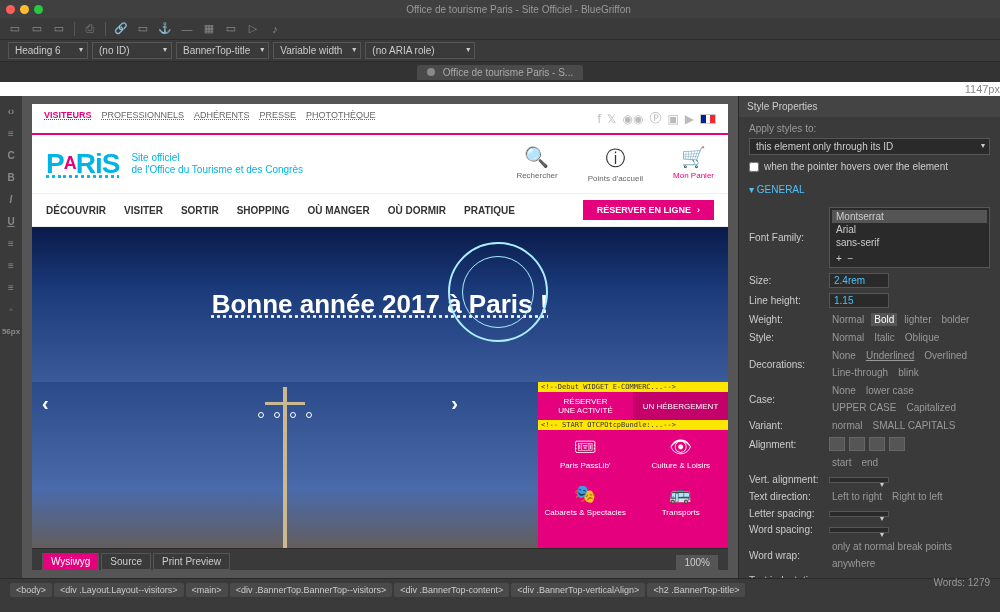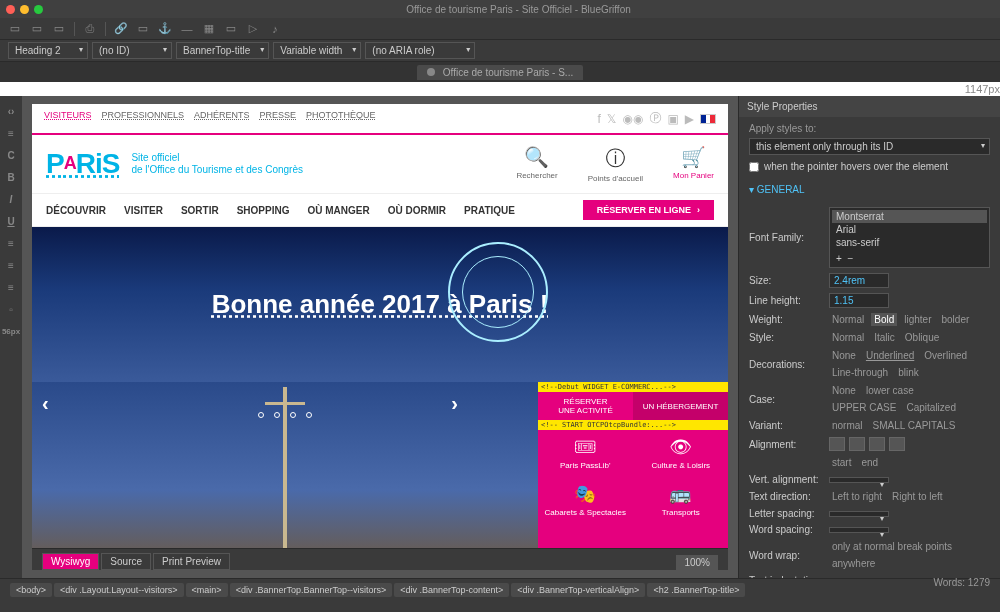--- a/index.html
+++ b/index.html
@@ -19,21 +19,21 @@
 .tab{background:#4a4a4a;padding:2px 10px;font-size:10px;color:#aaa;border-radius:2px 2px 0 0;display:flex;align-items:center;gap:8px}
 .tab .dot{width:8px;height:8px;border-radius:50%;background:#888}
 .ruler{height:14px;background:#ffffff;position:relative;font-size:11px;color:#888;text-align:right;line-height:14px}
 .main{display:flex;height:482px}
 .lside{width:22px;background:#3a3a3a;display:flex;flex-direction:column;align-items:center;padding-top:8px;gap:8px}
 .lside .li{width:14px;height:14px;color:#888;font-size:10px;display:flex;align-items:center;justify-content:center;font-weight:bold}
 .editor{flex:1;background:#555;display:flex;flex-direction:column;padding:8px 10px}
 .page{background:#fff;flex:1;color:#333;overflow:hidden;position:relative}
 .topnav-sm{display:flex;padding:6px 12px;gap:10px;font-size:9px;border-bottom:2px solid #e5007e}
 .topnav-sm a{color:#666;text-decoration:underline dotted}
-.topnav-sm a:first-child{color:#e5007e;font-weight:normal}
+.topnav-sm a:first-child{color:#e5007e;font-weight:bold}
 .socials{margin-left:auto;display:flex;gap:6px;align-items:center}
 .socials span{color:#bbb;font-size:12px}
 .flag{width:16px;height:10px;background:linear-gradient(90deg,#002395 33%,#fff 33% 66%,#ed2939 66%);border:1px solid #ccc}
 .header{display:flex;align-items:center;padding:10px 14px;gap:12px}
 .logo{font-size:28px;font-weight:bold;color:#00b4e6;letter-spacing:-1px;text-decoration:underline dotted}
 .logo .a{color:#e5007e;font-size:18px;vertical-align:4px}
 .tagline{font-size:10px;color:#00b4e6;line-height:1.2}
 .hicons{margin-left:auto;display:flex;gap:30px}
 .hic{display:flex;flex-direction:column;align-items:center;gap:2px;font-size:8px;color:#666}
 .hic .ic{font-size:20px;color:#333}
@@ -111,21 +111,21 @@
   <span class="ti">▭</span>
   <span class="ti">⚓</span>
   <span class="ti">—</span>
   <span class="ti">▦</span>
   <span class="ti">▭</span>
   <span class="ti">▷</span>
   <span class="ti">♪</span>
 </div>
 
 <div class="dropdowns">
-  <div class="dd">Heading 2</div>
+  <div class="dd">Heading 6</div>
   <div class="dd">(no ID)</div>
   <div class="dd">BannerTop-title</div>
   <div class="dd">Variable width</div>
   <div class="dd" style="min-width:110px">(no ARIA role)</div>
 </div>
 
 <div class="tabs">
   <div class="tab">
       <span class="dot"></span>
       <span>Office de tourisme Paris - S...</span>

